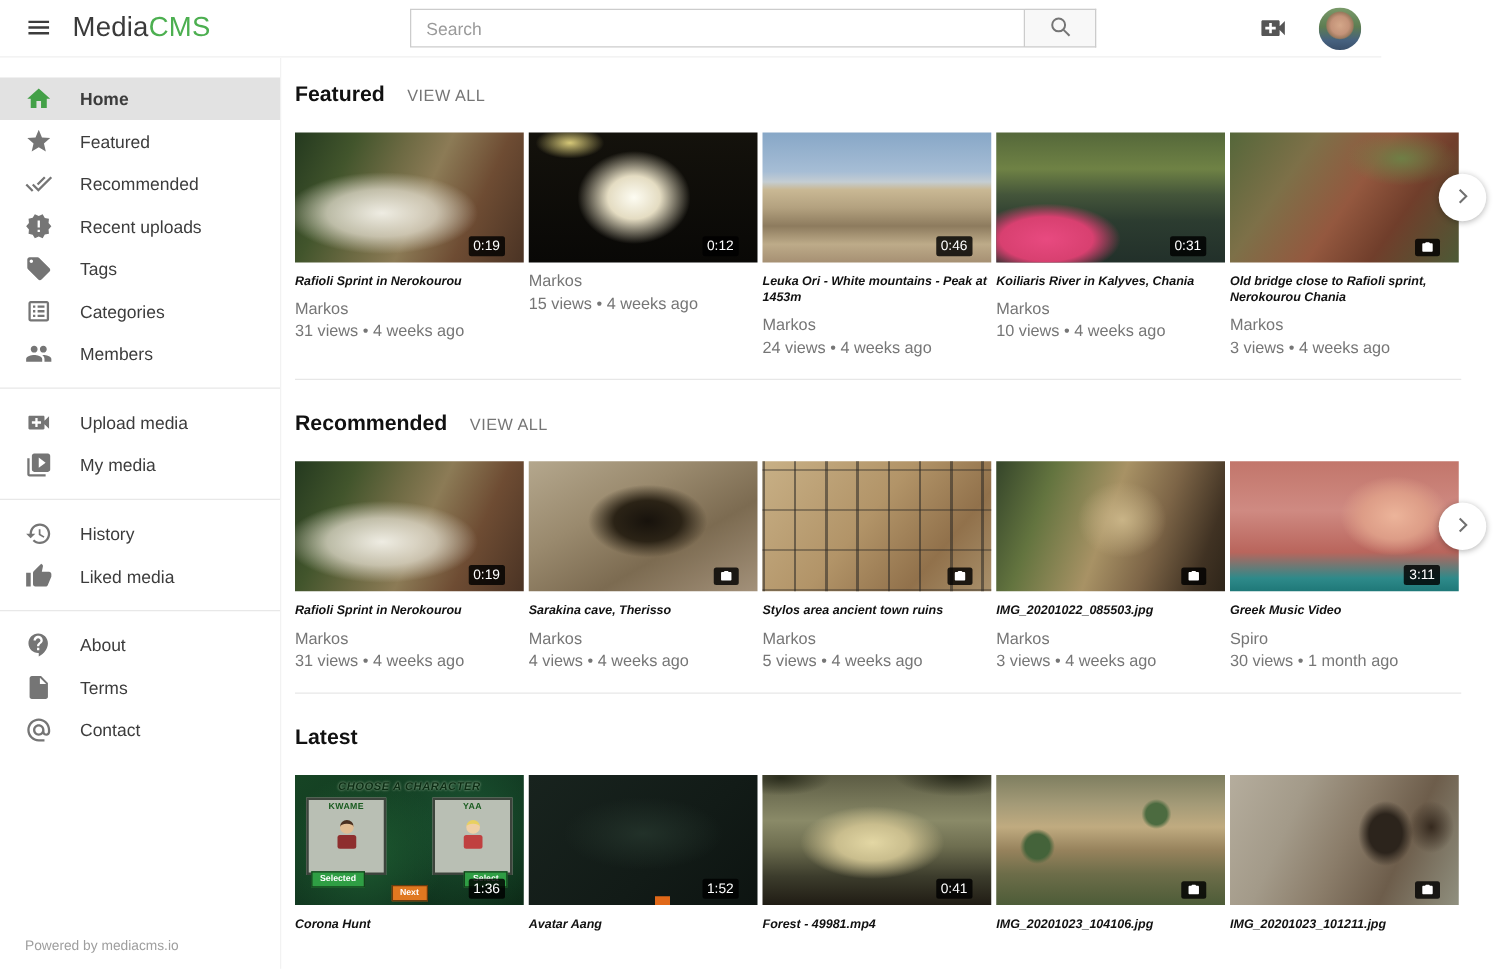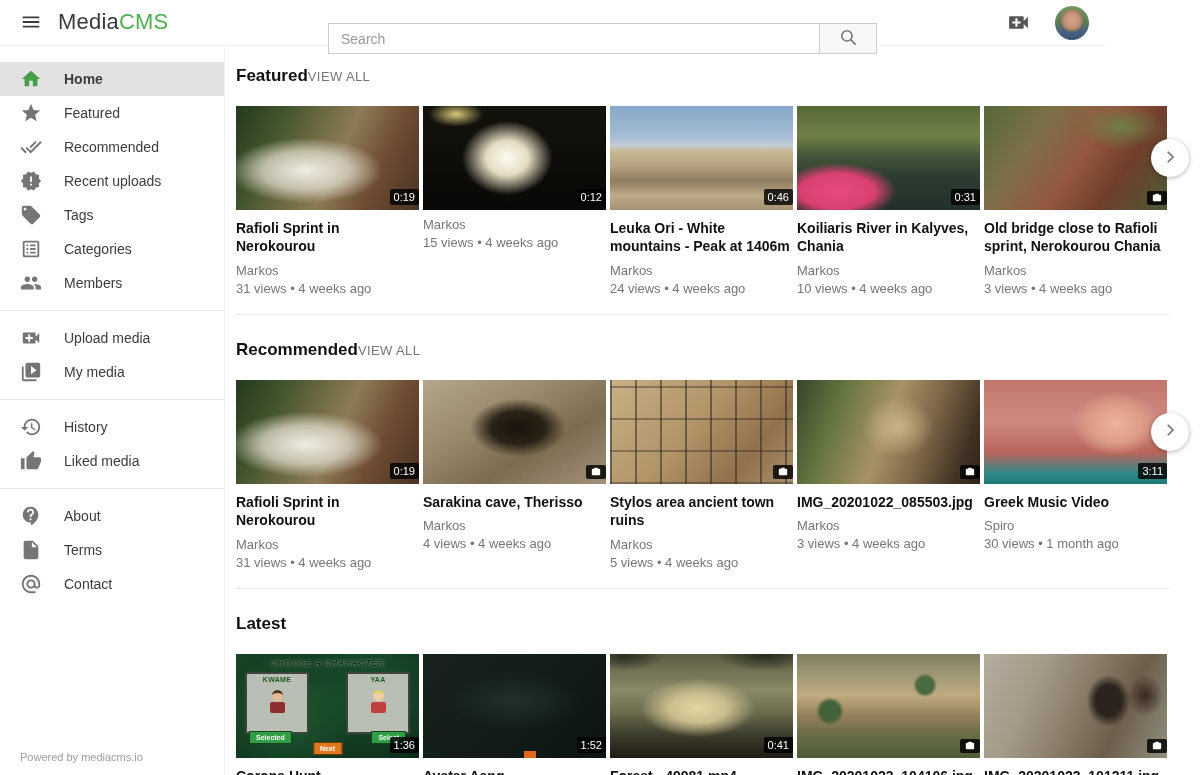--- a/index.html
+++ b/index.html
@@ -8,21 +8,21 @@
 
   
   .header { position:fixed; top:0; left:0; width:1105px; height:46px; background:#fff;
     border-bottom:1px solid #f0f0f0; z-index:20; }
   .menu-btn { position:absolute; left:14px; top:8px; width:34px; height:30px; border:none;
     background:transparent; cursor:pointer; color:#3c3c3c; }
   .logo { position:absolute; left:58px; top:9px; font-size:22px; letter-spacing:.2px;
     cursor:pointer; font-weight:400; }
   .logo .l1 { color:#3a3a3a; }
   .logo .l2 { color:#4caf50; }
-  .searchwrap { position:absolute; left:328px; top:23px; display:flex; height:31px; }
+  .searchwrap { position:absolute; left:328px; top:7px; display:flex; height:31px; }
   .searchwrap input { width:492px; height:31px; border:1px solid #ccc; padding:0 12px;
     font-size:14px; color:#333; outline:none; font-family:inherit; }
   .searchwrap input::placeholder { color:#9a9a9a; }
   .search-btn { width:57px; height:31px; border:1px solid #ccc; border-left:none;
     background:#f8f8f8; cursor:pointer; display:flex; align-items:center; justify-content:center; }
   .header-right { position:absolute; right:16px; top:0; height:46px; display:flex;
     align-items:center; gap:24px; }
   .upload-btn { border:none; background:transparent; cursor:pointer; width:26px; height:26px;
     color:#555; padding:0; }
   .avatar { width:34px; height:34px; border-radius:50%; cursor:pointer;
@@ -41,28 +41,28 @@
   .side-item.active .ic { color:#43a047; }
   .side-divider { border-top:1px solid #e8e8e8; margin:10px 0; }
   .side-footer { position:absolute; left:20px; bottom:12px; font-size:11px; color:#9e9e9e; }
 
   
   .main { margin-left:225px; padding:20px 31px 0 11px; }
   .section { border-bottom:1px solid #e7e7e7; padding-bottom:18px; margin-bottom:25px; }
   .section:last-child { border-bottom:none; }
   .sec-head { display:flex; align-items:baseline; margin-bottom:20px; }
   .sec-title { font-size:17px; font-weight:bold; color:#111; }
-  .viewall { font-size:13px; color:#757575; letter-spacing:.4px; cursor:pointer; }
+  .viewall { font-size:13px; color:#757575; margin-left:18px; letter-spacing:.4px; cursor:pointer; }
   .cards { position:relative; display:flex; gap:4px; }
   .card { width:183px; flex:0 0 183px; cursor:pointer; }
   .thumb { position:relative; width:183px; height:104px; background:#ddd; overflow:hidden; }
-  .dur { position:absolute; right:0; bottom:5px; background:rgba(0,0,0,.82); color:#fff;
+  .dur { position:absolute; right:15px; bottom:5px; background:rgba(0,0,0,.82); color:#fff;
     font-size:11px; font-weight:500; padding:1px 4px; border-radius:2px; line-height:14px; }
   .dur.cam { padding:2px 4px; display:flex; align-items:center; }
-  .card-title { margin-top:9px; font-size:14px; font-weight:bold; color:#111; line-height:1.32; }
+  .card-title { margin-top:9px; font-size:10px; font-weight:bold; color:#111; line-height:1.32;font-style:italic; }
   .card-author { margin-top:7px; font-size:13px; color:#767676; }
   .card-meta { margin-top:3px; font-size:13px; color:#767676; }
   .next-btn { position:absolute; right:-20px; top:33px; width:38px; height:38px; border-radius:50%;
     background:#fff; border:none; box-shadow:0 1px 5px rgba(0,0,0,.3); cursor:pointer;
     display:flex; align-items:center; justify-content:center; color:#707070; z-index:5; }
 
   
   .th-f1 { background:
     radial-gradient(ellipse 60% 45% at 38% 62%, rgba(245,243,235,.95) 0%, rgba(225,220,205,.75) 40%, rgba(225,220,205,0) 70%),
     linear-gradient(115deg,#24391f 0%,#42552c 22%,#6d6a43 40%,#8c7b56 55%,#6e4c33 75%,#4a3324 100%); }
@@ -310,21 +310,21 @@
         <div class="thumb th-f2">
           <span class="dur">0:12</span>
         </div>
         <div class="card-author">Markos</div>
         <div class="card-meta">15 views • 4 weeks ago</div>
       </div>
       <div class="card">
         <div class="thumb th-f3">
           <span class="dur">0:46</span>
         </div>
-        <div class="card-title">Leuka Ori - White mountains - Peak at 1406m</div>
+        <div class="card-title">Leuka Ori - White mountains - Peak at 1453m</div>
         <div class="card-author">Markos</div>
         <div class="card-meta">24 views • 4 weeks ago</div>
       </div>
       <div class="card">
         <div class="thumb th-f4">
           <span class="dur">0:31</span>
         </div>
         <div class="card-title">Koiliaris River in Kalyves, Chania</div>
         <div class="card-author">Markos</div>
         <div class="card-meta">10 views • 4 weeks ago</div>

